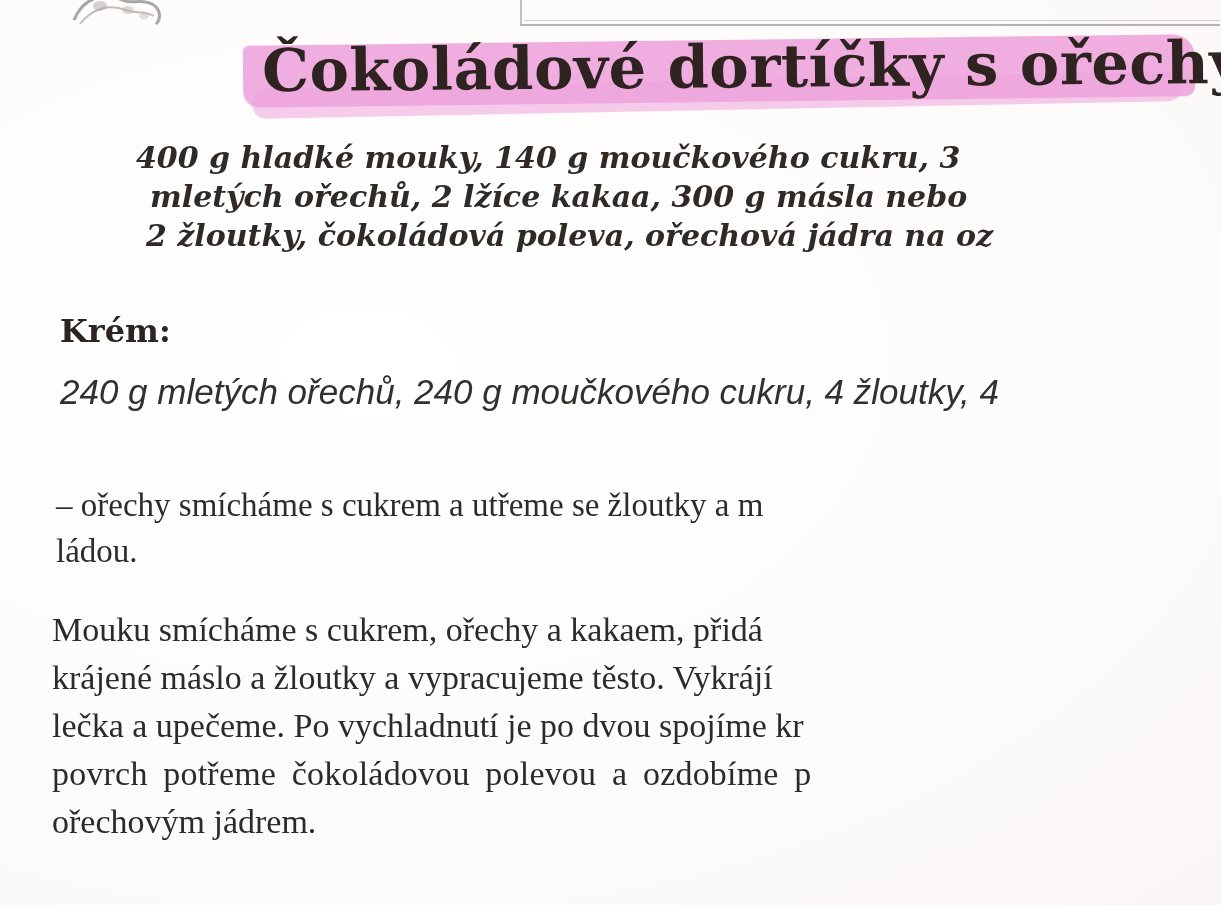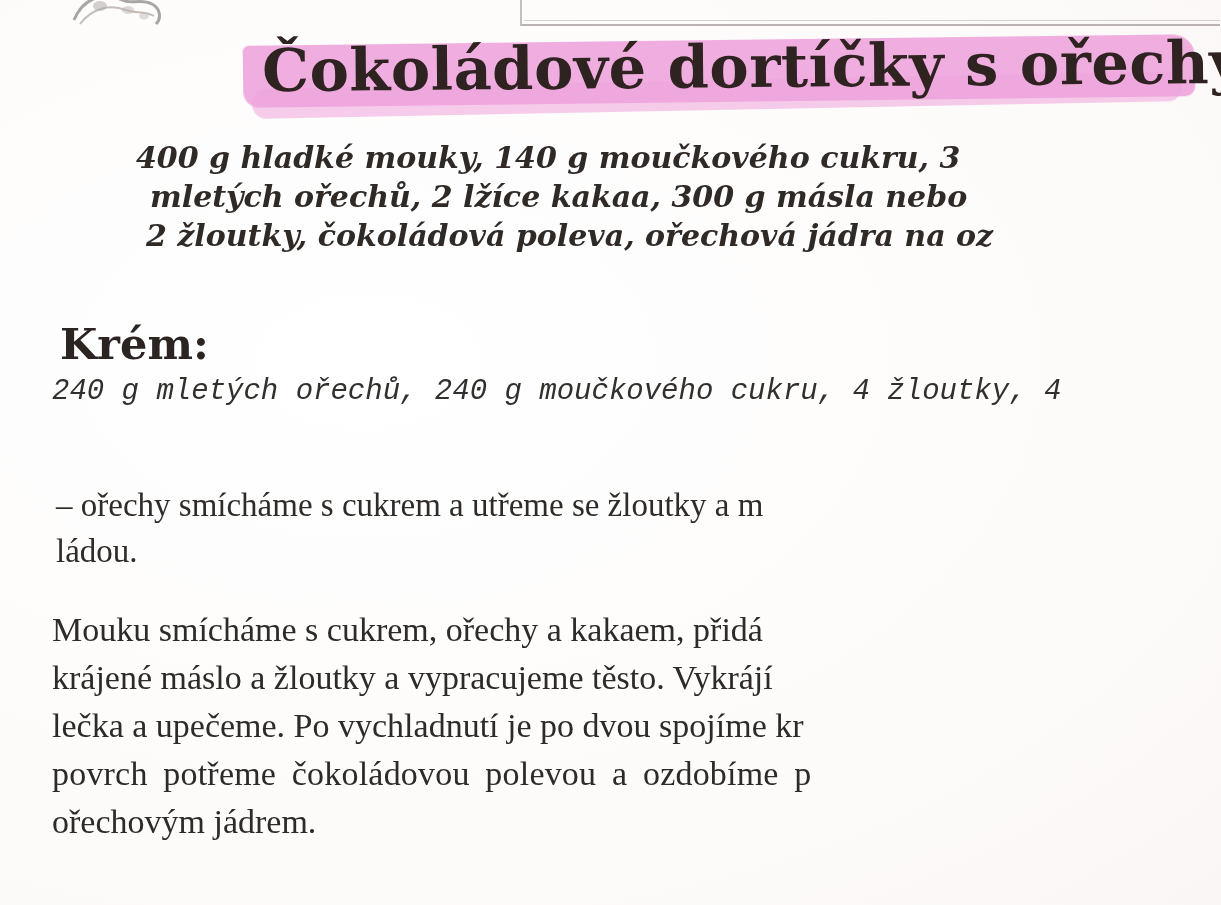--- a/index.html
+++ b/index.html
@@ -119,36 +119,36 @@
   .ingredients .ln {
     display: block;
   }
   .ingredients .ln.i2 { padding-left: 14px; }
   .ingredients .ln.i3 { padding-left: 10px; }
 
   
   .krem-head {
     position: absolute;
     left: 60px;
-    top: 319px;
+    top: 312px;
     font-family: "DejaVu Serif", serif;
     font-weight: 700;
-    font-size: 43px;
+    font-size: 32px;
     color: #2b2421;
   }
 
   
   .krem-body {
     position: absolute;
-    left: 52px;
+    left: 60px;
     top: 370px;
     width: 1160px;
-    font-family: Liberation Mono, monospace;
+    font-family: Liberation Sans, sans-serif;
     font-style: italic;
-    font-size: 29px;
+    font-size: 35px;
     line-height: 44px;
     color: #32302d;
     white-space: nowrap;
   }
 
   
   .krem-method {
     position: absolute;
     left: 56px;
     top: 482px;

